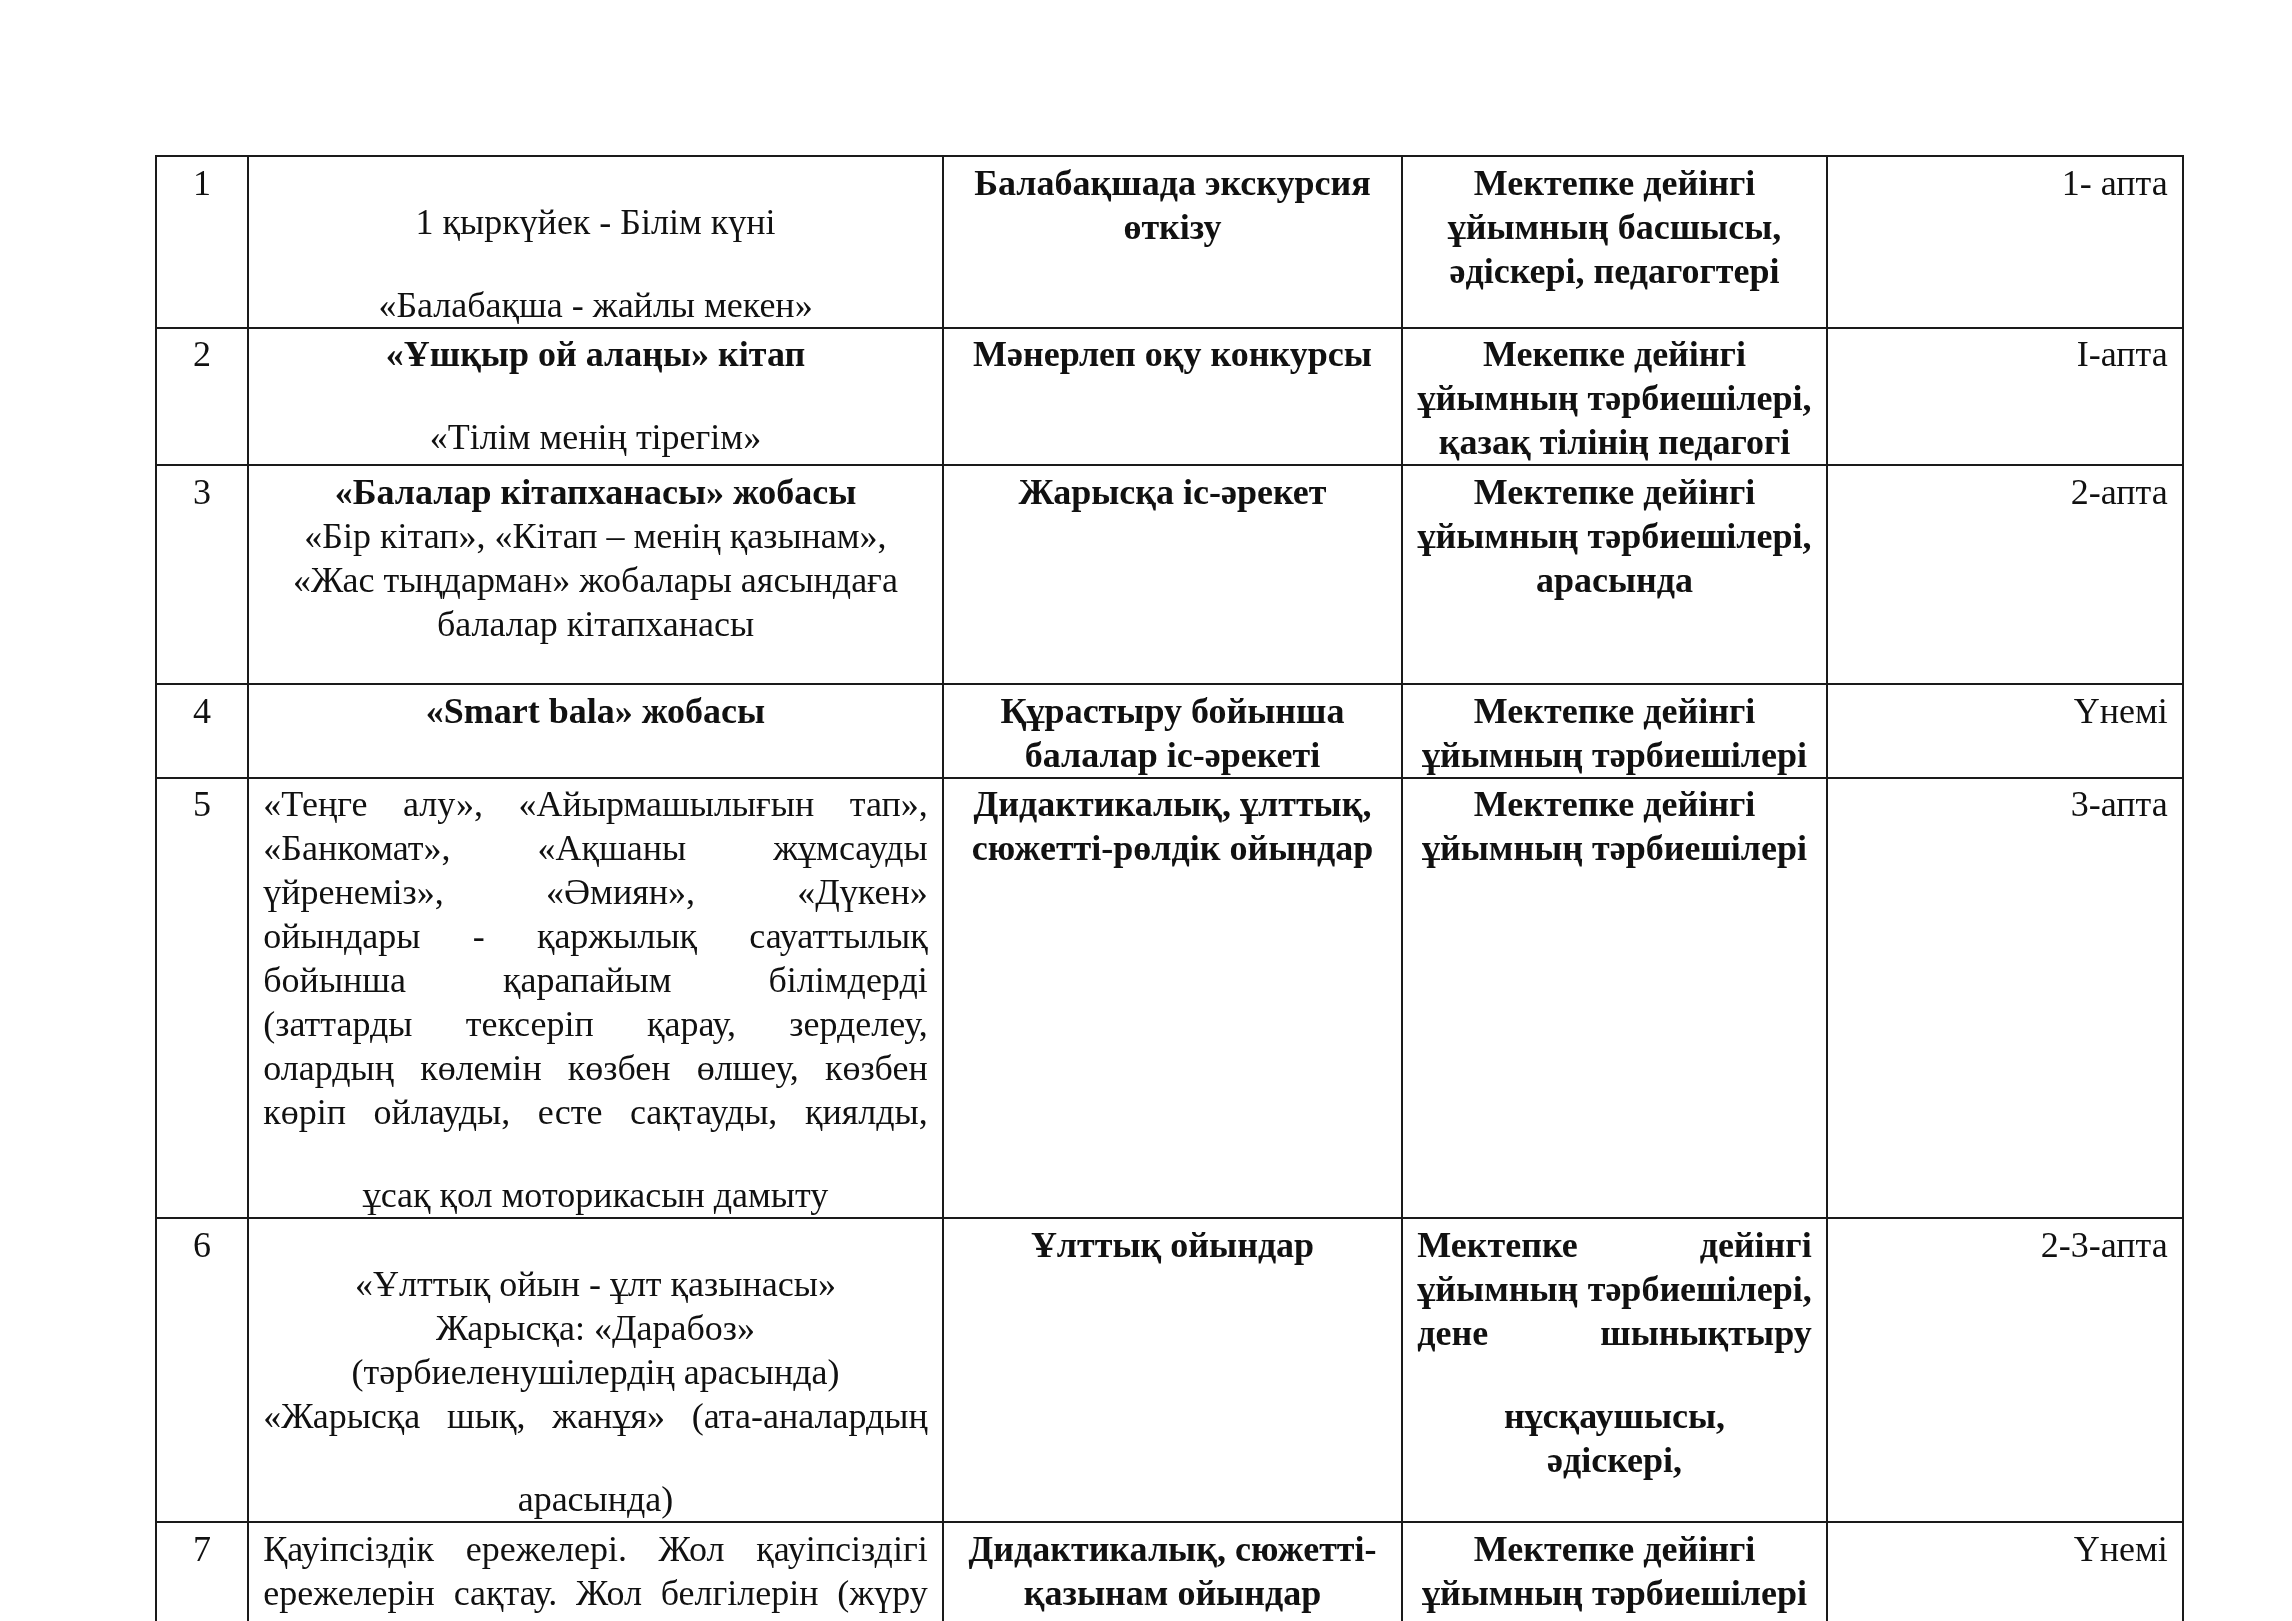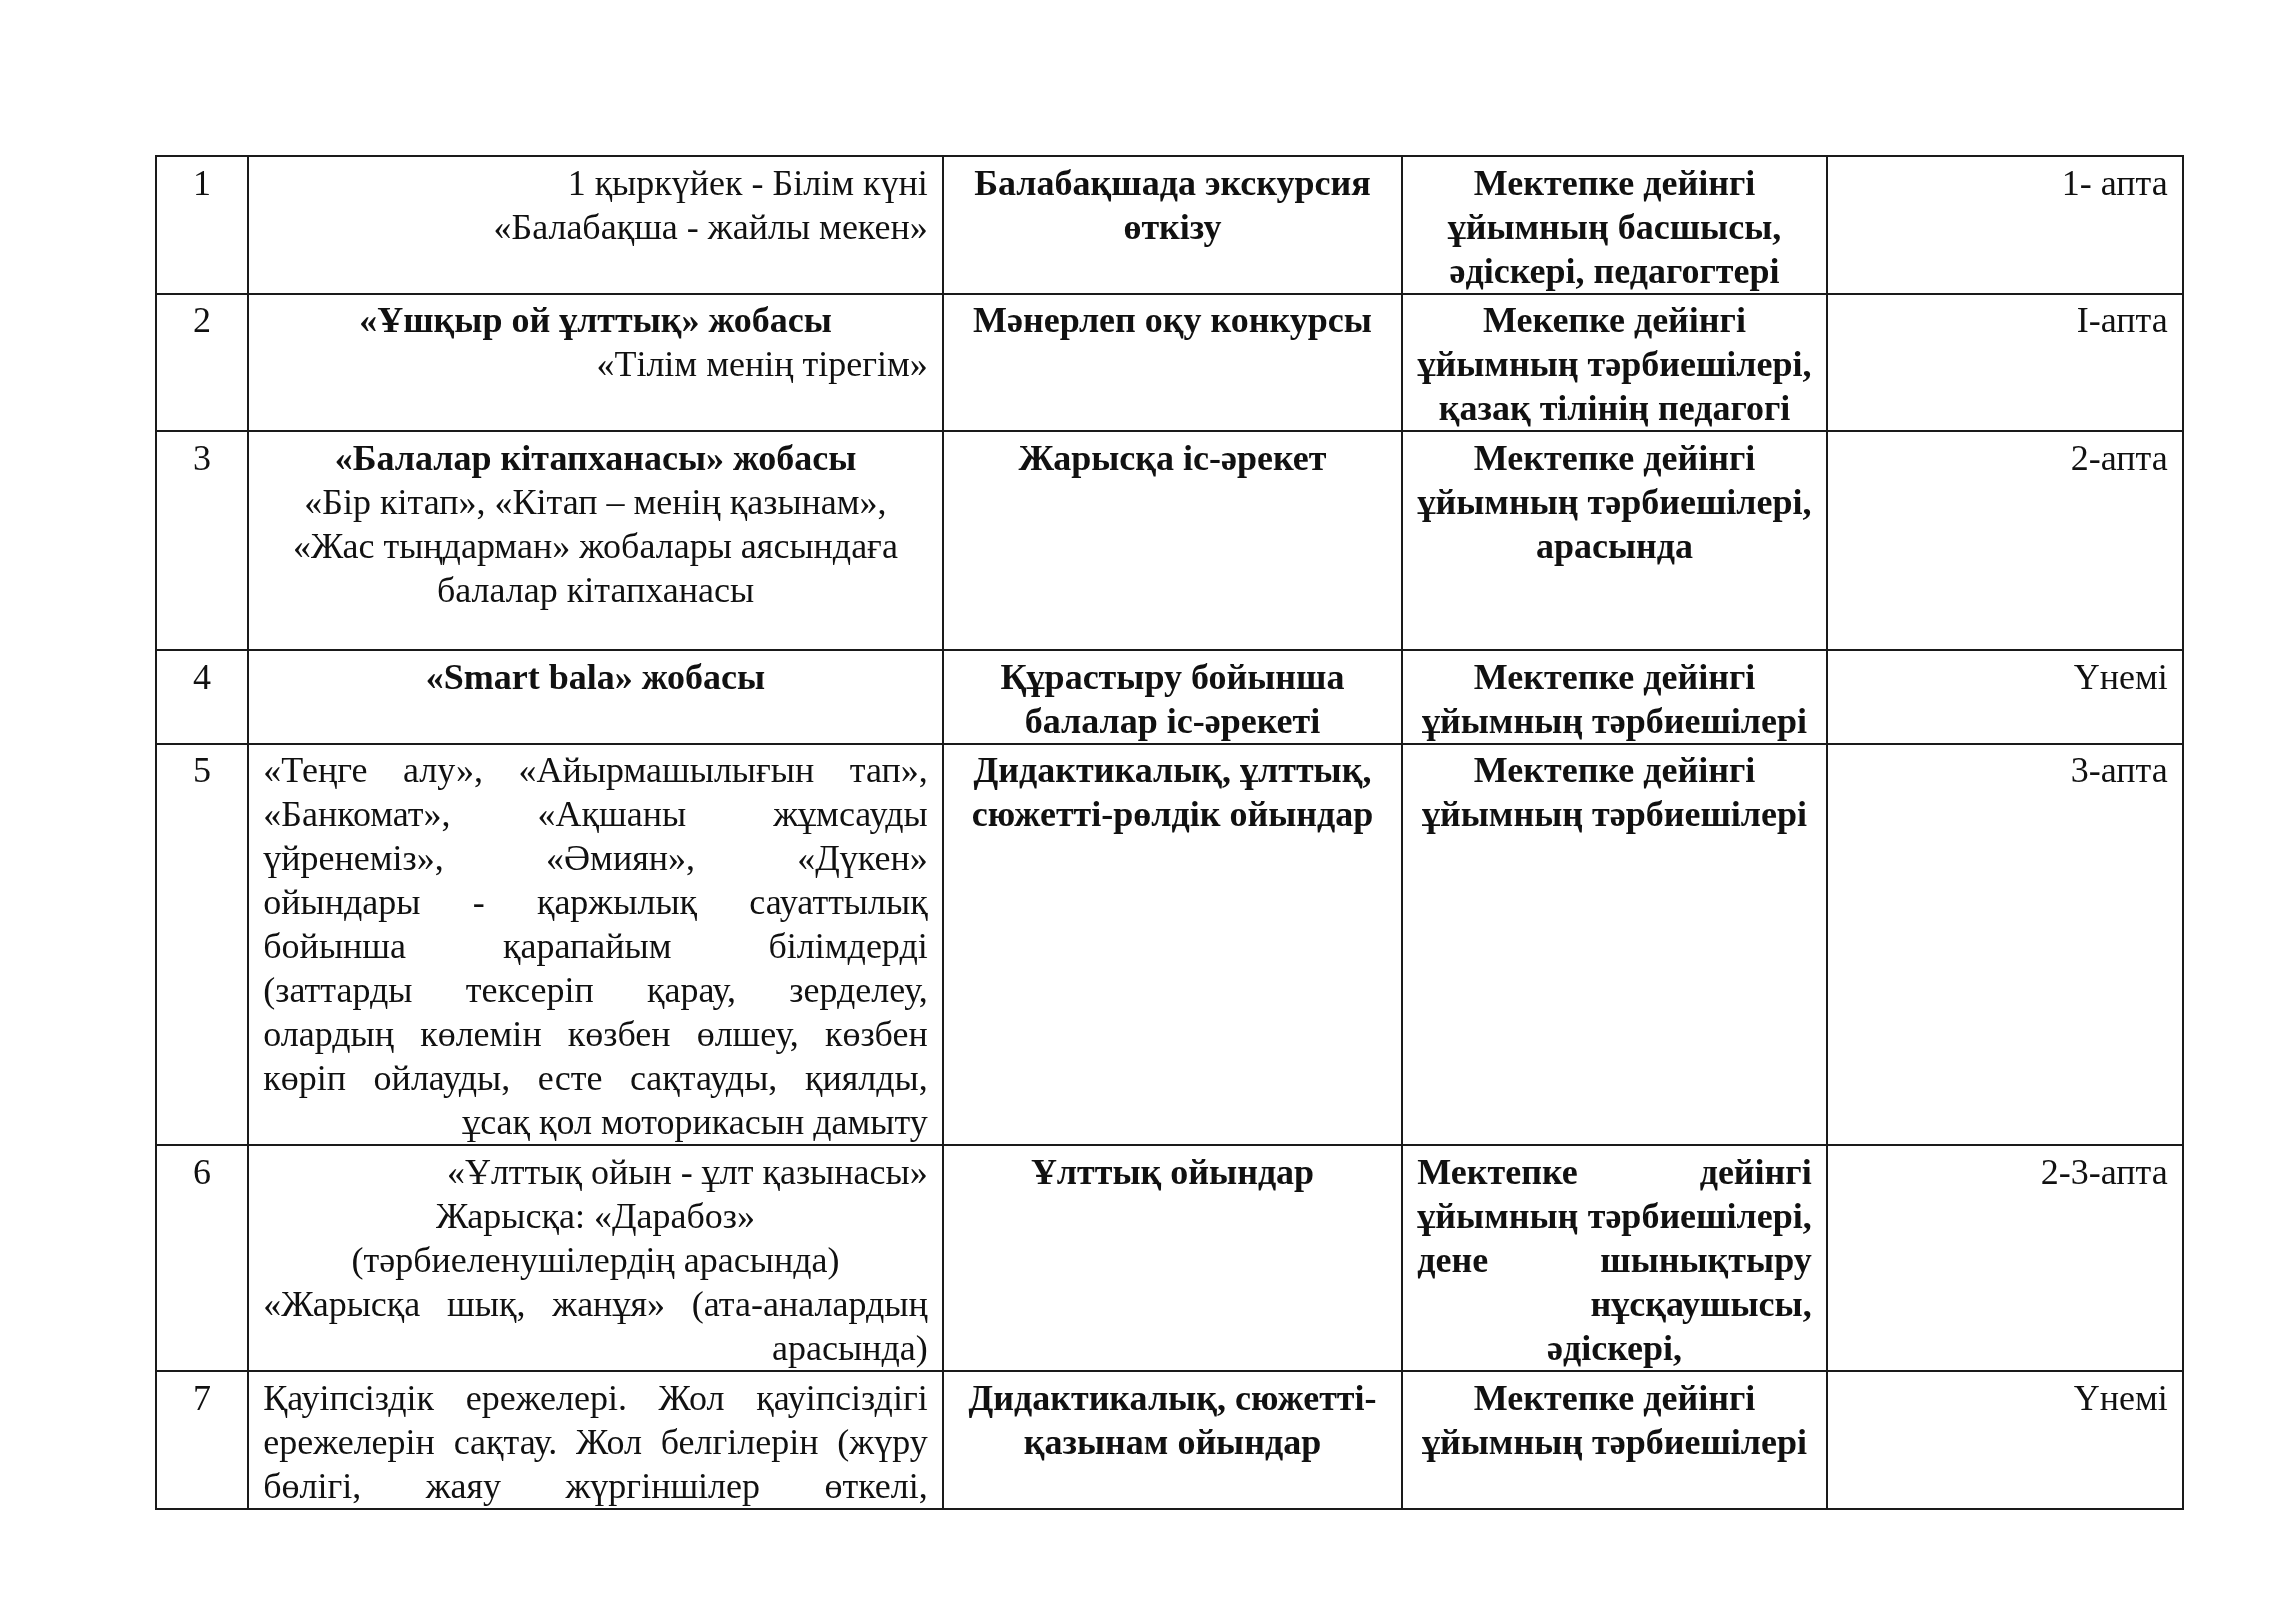--- a/index.html
+++ b/index.html
@@ -15,21 +15,21 @@
   col.c-event { width: 695px; }
   col.c-form { width: 459px; }
   col.c-resp { width: 425px; }
   col.c-time { width: 356px; }
   td.num { text-align: center; padding-left: 3.6px; padding-right: 3.6px; }
   td.center { text-align: center; font-weight: bold; }
   td.time { text-align: right; }
   .bold { font-weight: bold; }
   .c { text-align: center; display: block; }
   .j { text-align: justify; text-align-last: justify; display: block; }
-  .l { text-align: right; display: block; }
+  .l { text-align: center; display: block; margin-top: 39px; }
   tr.r1 td { height: 134px; }
   tr.r2 td { height: 133px; }
   tr.r3 td { height: 219px; }
   tr.r4 td { height: 90px; }
   tr.r5 td { height: 395px; }
   tr.r6 td { height: 220px; }
   tr.r7 td { height: 133px; }
 </style>
 </head>
 <body>
@@ -59,21 +59,21 @@
             <span class="c">Мектепке дейінгі</span>
             <span class="c">ұйымның басшысы,</span>
             <span class="c">әдіскері, педагогтері</span>
           </td>
     <td class="time"><span>1- апта</span></td>
   </tr>
 
   <tr class="r2">
     <td class="num"><span>2</span></td>
     <td class="event">
-            <span class="c bold">«Ұшқыр ой ұлттық» жобасы</span>
+            <span class="c bold">«Ұшқыр ой алаңы» кітап</span>
             <span class="l">«Тілім менің тірегім»</span>
           </td>
     <td class="center">
             <span class="c">Мәнерлеп оқу конкурсы</span>
           </td>
     <td class="center">
             <span class="c">Мекепке дейінгі</span>
             <span class="c">ұйымның тәрбиешілері,</span>
             <span class="c">қазақ тілінің педагогі</span>
           </td>

